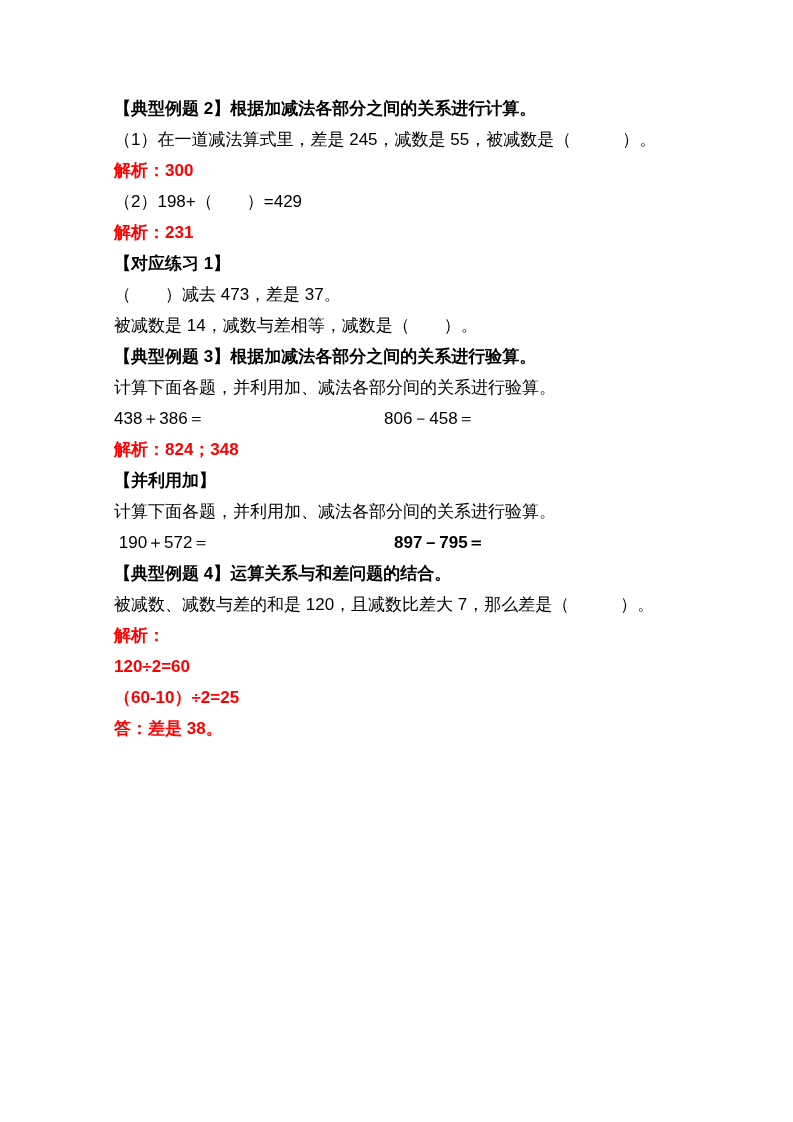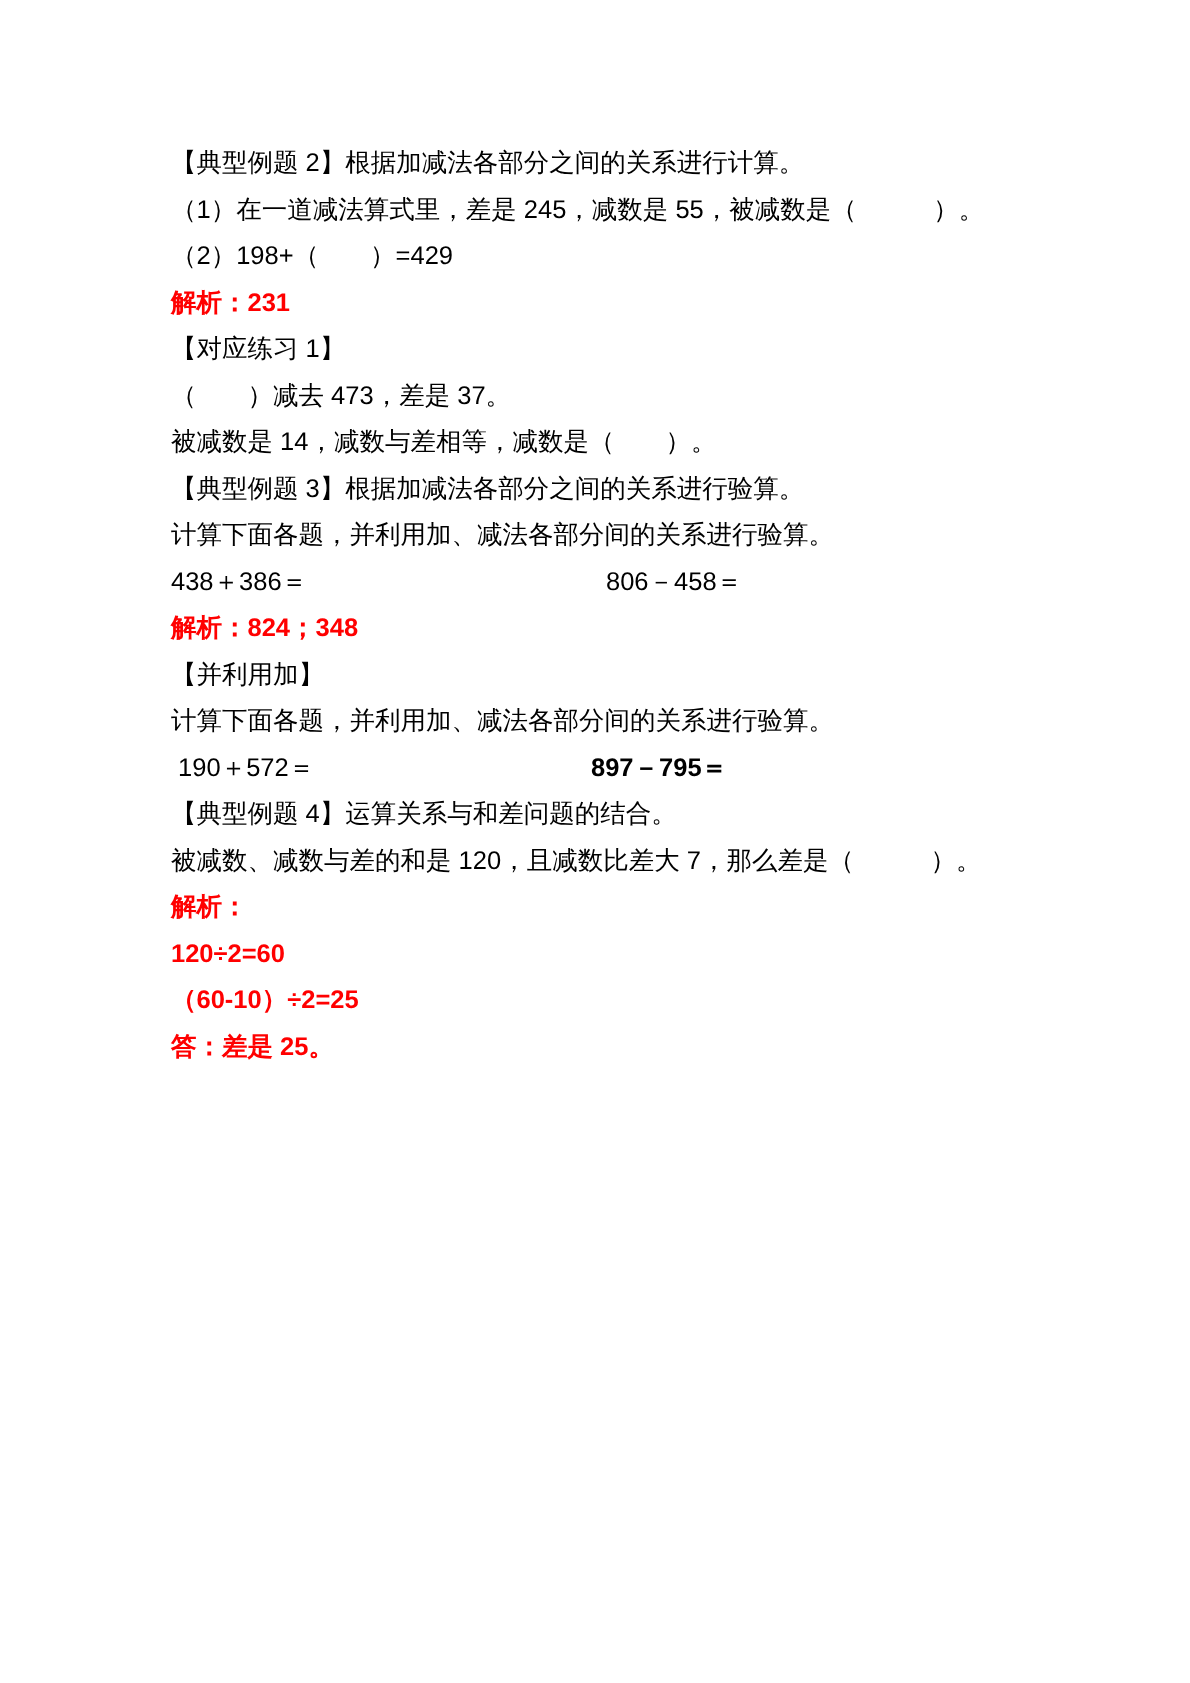--- a/index.html
+++ b/index.html
@@ -17,38 +17,39 @@
     font-family: "Liberation Sans", sans-serif;
     color: var(--text-color, #000000);
     overflow: hidden;
   }
   p.line {
     margin: 0;
     font-size: 17px;
     line-height: 31px;
     white-space: pre-wrap;
   }
-  .h { font-weight: 400; }
+  .h { font-weight: 700; }
   .sec { margin-top: 33px; }
   .ans {
     color: var(--answer-color, #ff0000);
     font-weight: 700;
   }
   .frow { position: relative; }
   .frow .c2 { position: absolute; top: 0; }
-  .c2-a { left: 270px; margin-left: 20px; }
+  .c2-a { left: 270px; }
   .c2-b { left: 280px; font-weight: bold; }
 </style>
 </head>
 <body>
 
 <div class="page">
 
   <p class="line h">【典型例题 2】根据加减法各部分之间的关系进行计算。</p>
   <p class="line">（1）在一道减法算式里，差是 245，减数是 55，被减数是（　　　）。</p>
+  <p class="line ans">解析：300</p>
   <p class="line">（2）198+（　　）=429</p>
   <p class="line ans">解析：231</p>
 
   <p class="line h sec">【对应练习 1】</p>
   <p class="line">（　　）减去 473，差是 37。</p>
 
   <p class="line">被减数是 14，减数与差相等，减数是（　　）。</p>
 
   <p class="line h sec">【典型例题 3】根据加减法各部分之间的关系进行验算。</p>
   <p class="line">计算下面各题，并利用加、减法各部分间的关系进行验算。</p>
@@ -57,15 +58,15 @@
 
   <p class="line h sec">【并利用加】</p>
   <p class="line">计算下面各题，并利用加、减法各部分间的关系进行验算。</p>
   <p class="line frow"><span> 190＋572＝</span><span class="c2 c2-b">897－795＝</span></p>
 
   <p class="line h">【典型例题 4】运算关系与和差问题的结合。</p>
   <p class="line">被减数、减数与差的和是 120，且减数比差大 7，那么差是（　　　）。</p>
   <p class="line ans">解析：</p>
   <p class="line ans">120÷2=60</p>
   <p class="line ans">（60-10）÷2=25</p>
-  <p class="line ans">答：差是 25。</p>
+  <p class="line ans">答：差是 38。</p>
 
 </div>
 
 </body></html>

